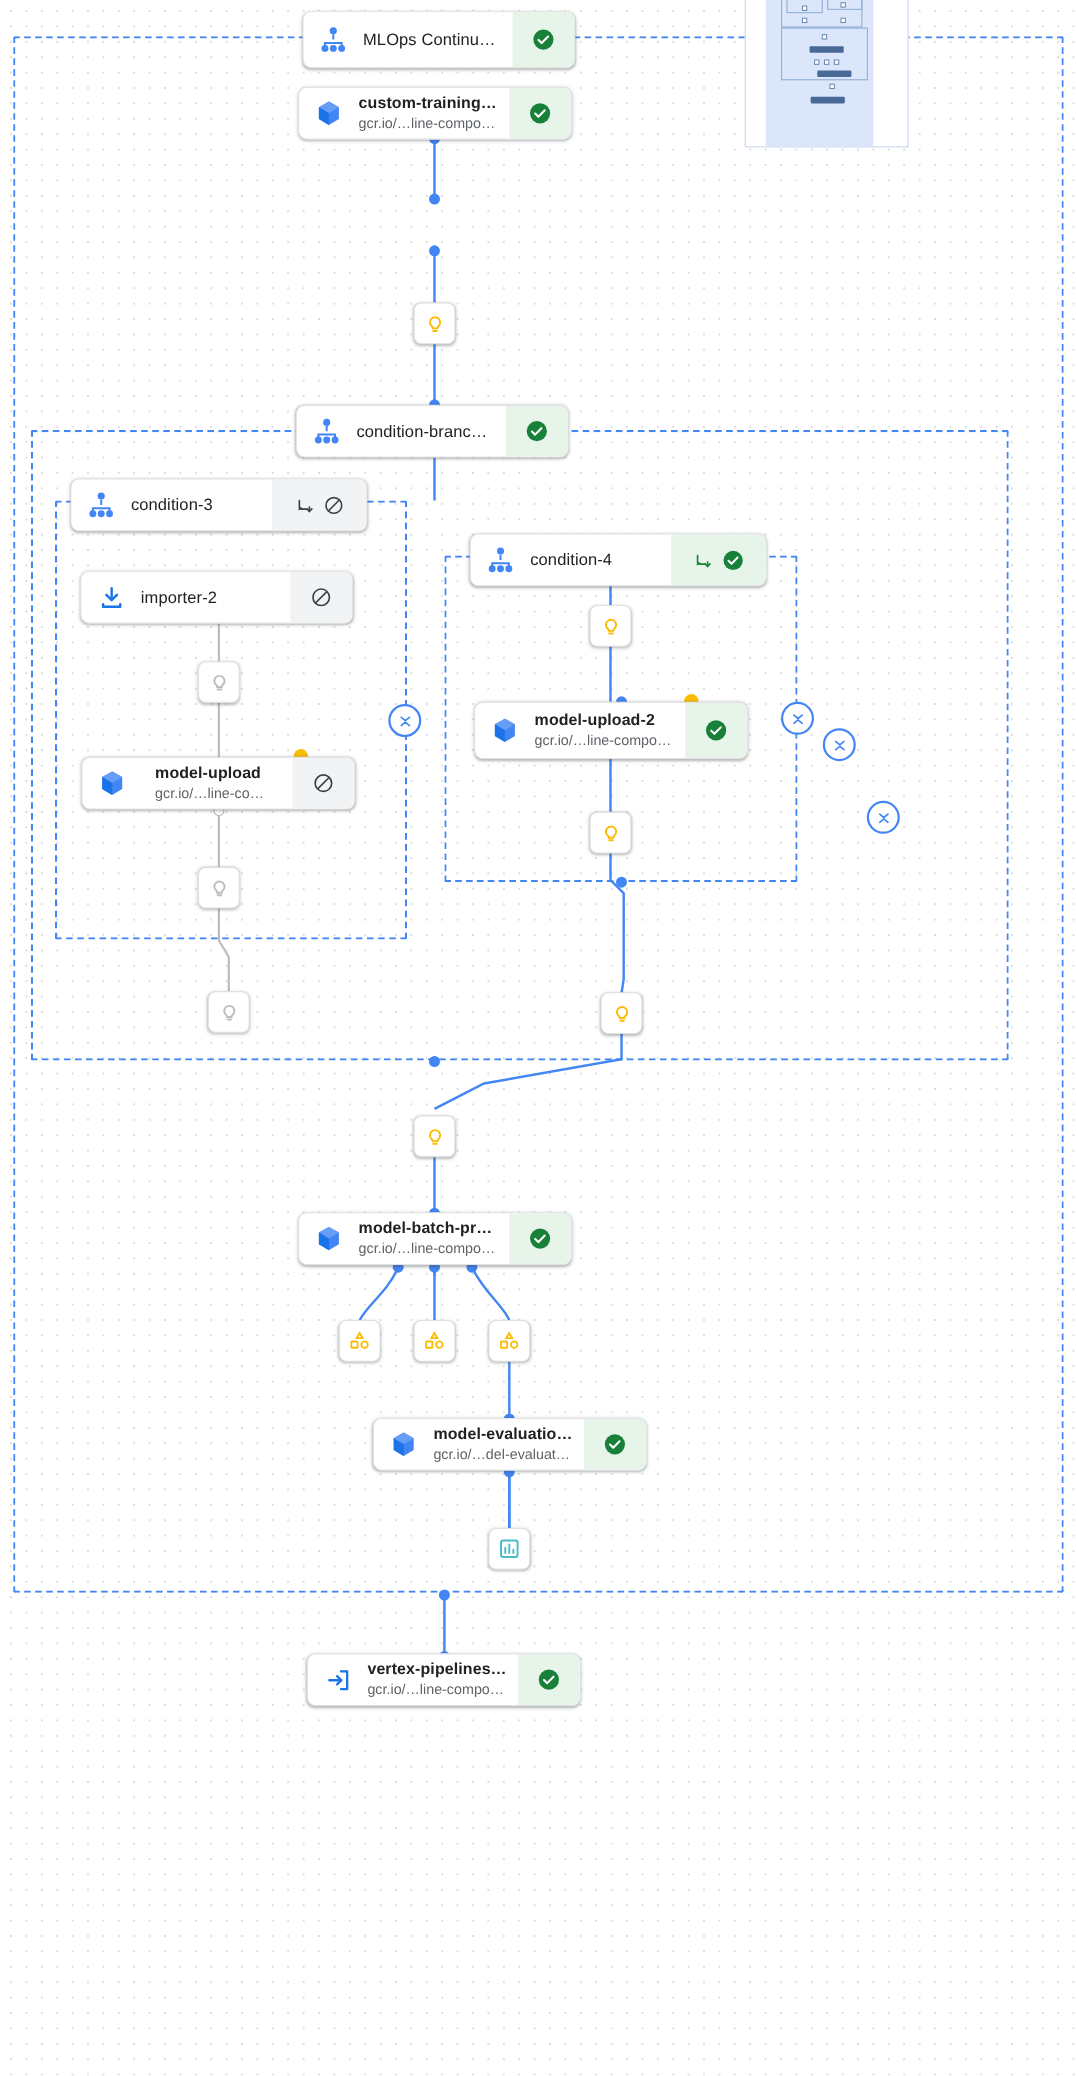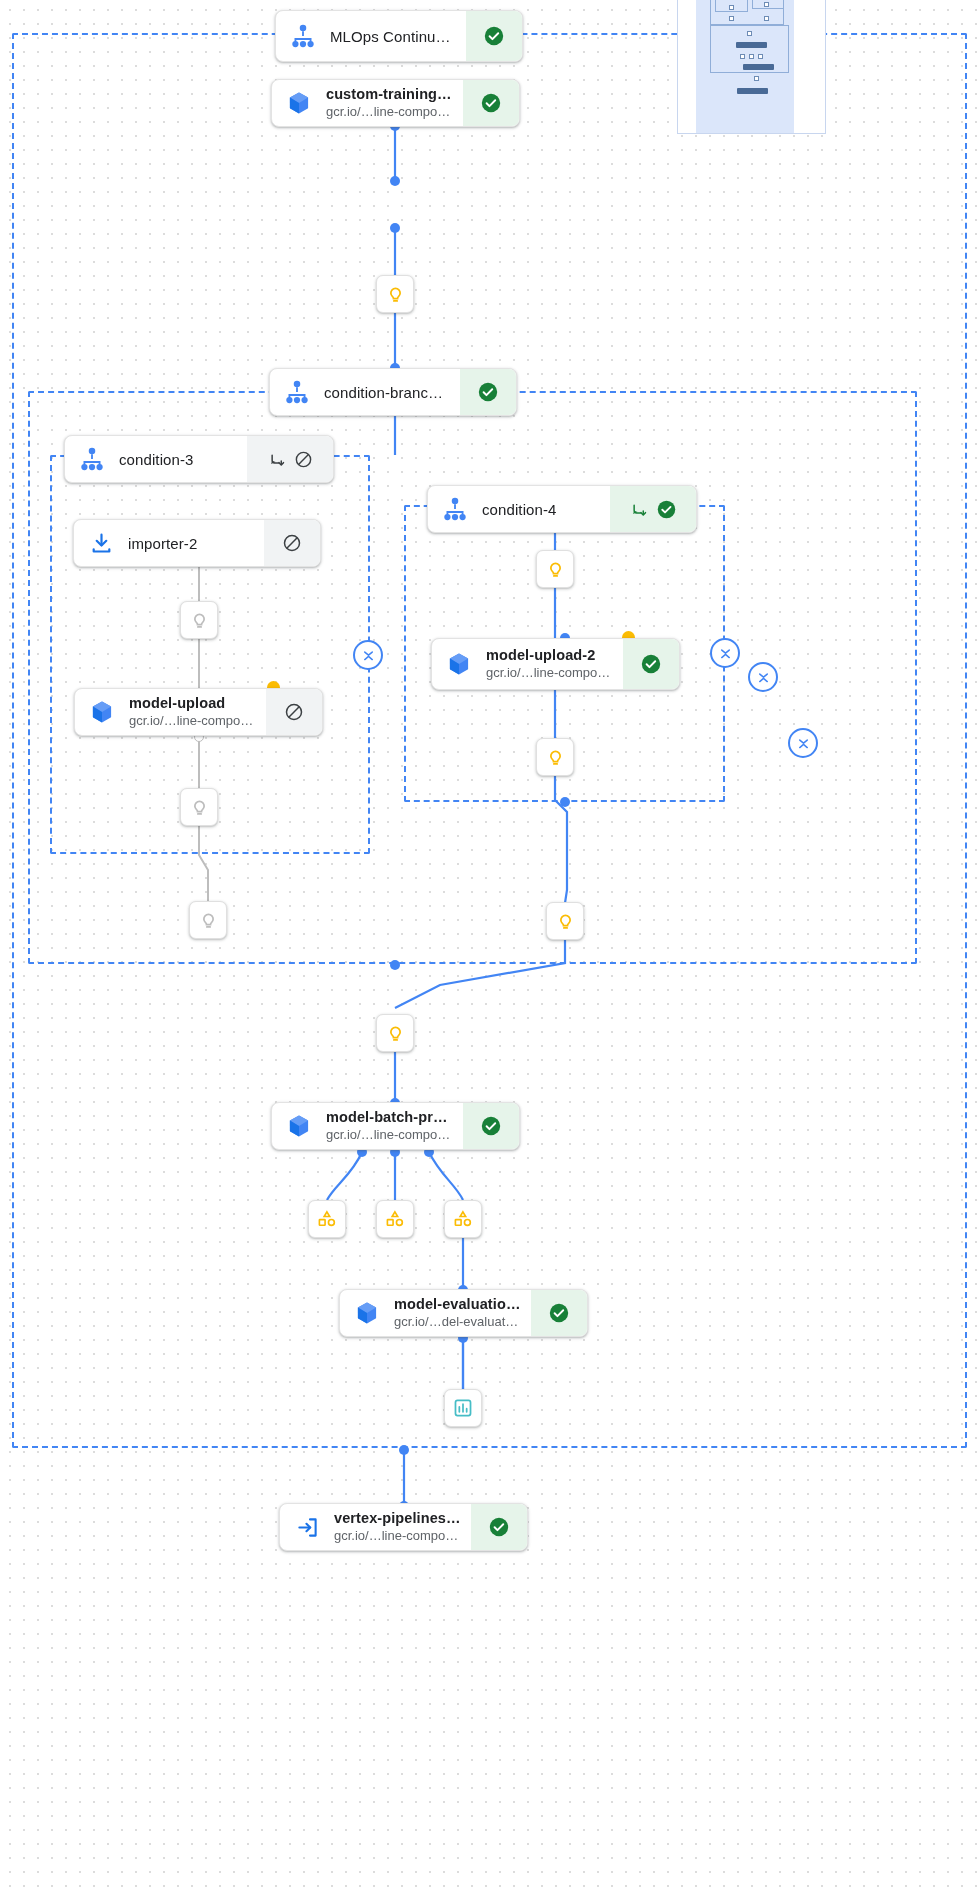--- a/index.html
+++ b/index.html
@@ -296,21 +296,21 @@
     </div>
   </div>
 
   <div class="chip" style="left:180px;top:601px;">
     <svg width="21" height="21" viewBox="0 0 24 24" fill="none" stroke="#bdbdbd" stroke-width="2" stroke-linecap="round">
         <path d="M8.6 14.4a5.3 5.3 0 116.8 0c-.7.6-1.1 1.3-1.1 2.2h-4.6c0-.9-.4-1.6-1.1-2.2z"></path>
         <path d="M10.1 19.3h3.8"></path>
       </svg>
   </div>
 
-  <div class="node two" style="left:74px;top:688px;width:249px;height:48px;">
+  <div class="node two" style="left:74px;top:688px;width:249px;height:48px;gap:12px;">
     <div class="ic">
       <svg width="26" height="26" viewBox="0 0 24 24">
           <path d="M12 2.2l8.4 4.7v9.9L12 21.8 3.6 16.8V6.9z" fill="#4285f4"></path>
           <path d="M12 2.2l8.4 4.7L12 11.9 3.6 6.9z" fill="#669df6"></path>
           <path d="M12 11.9v9.9L3.6 16.8V6.9z" fill="#1a73e8"></path>
         </svg>
     </div>
     <div class="body">
       <div class="ttl">model-upload</div>
       <div class="sub">gcr.io/…line-components:2.6.0</div>

